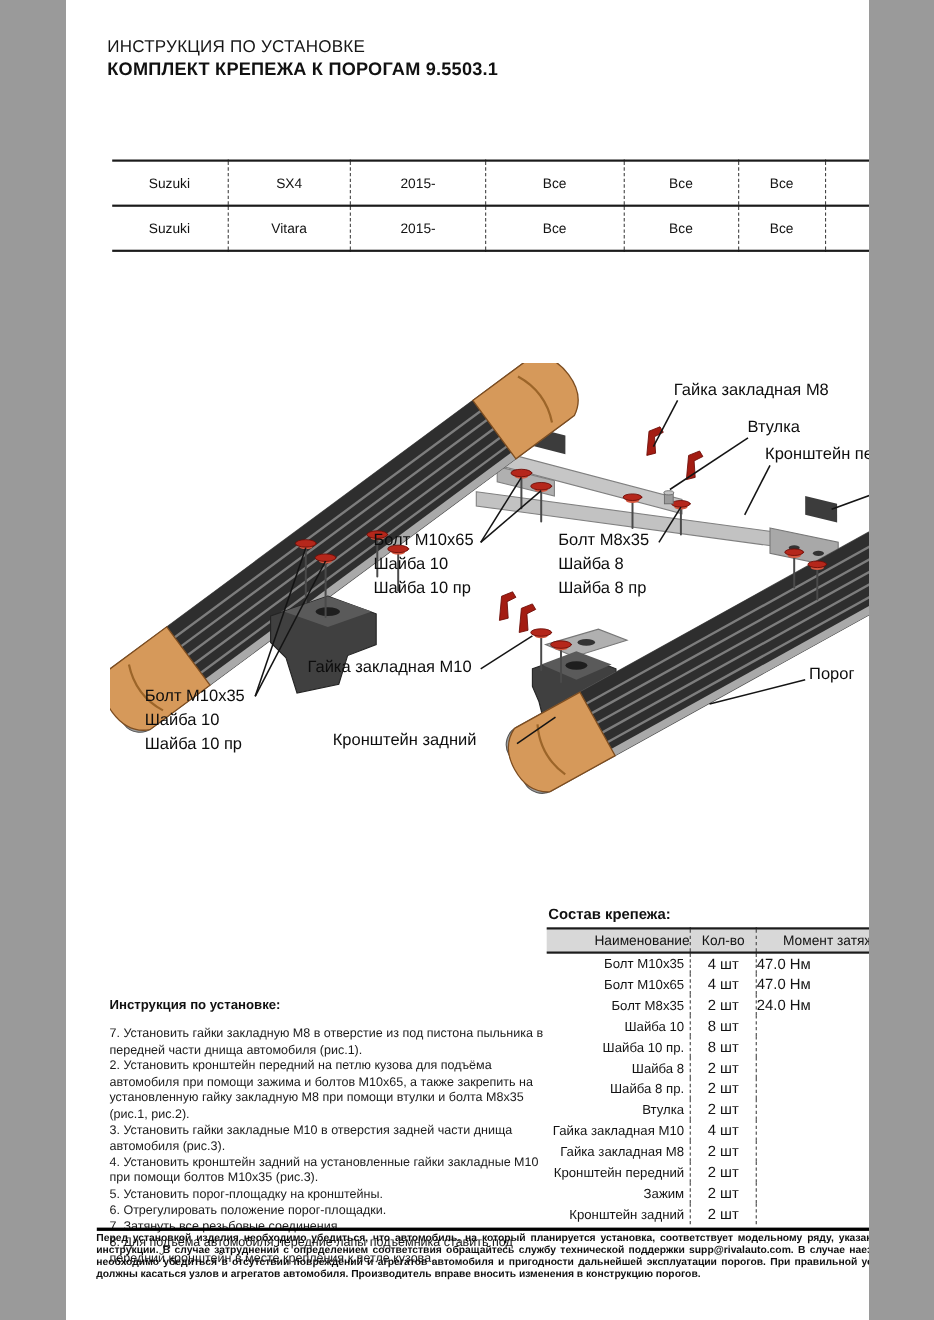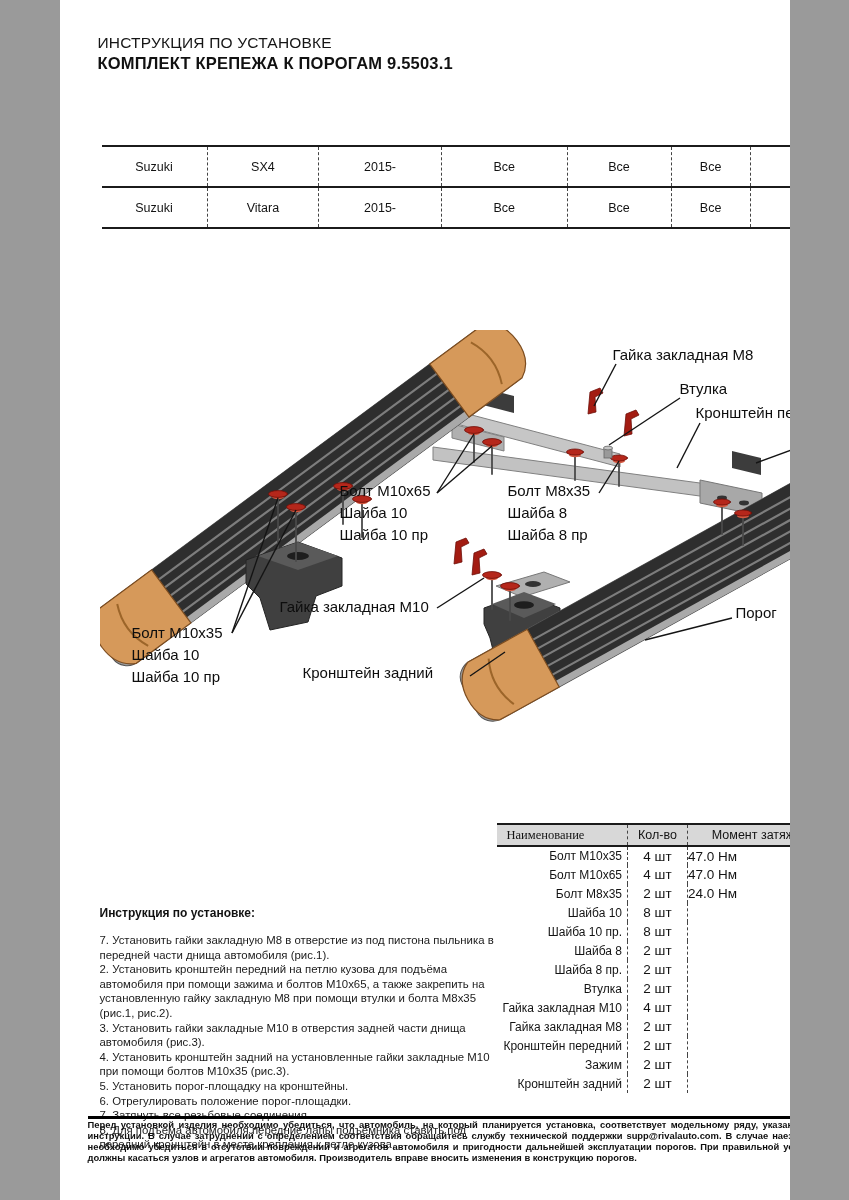--- a/index.html
+++ b/index.html
@@ -28,21 +28,21 @@
   .diagram svg { position:absolute; left:0; top:0; }
   .dlabel { position:absolute; font-size:15px; line-height:18px; white-space:nowrap; color:#0d0d0d; }
   .dlabel.multi div { line-height:22px; }
 
   
   .parts { position:absolute; left:437px; top:823px; width:334px; }
   .parts-title { font-size:13.5px; font-weight:bold; margin-bottom:5px; padding-left:2px; color:#111; }
   table.ptable { border-collapse:collapse; width:334px; table-layout:fixed; }
   .ptable thead tr { background:#d8d8d8; border-top:2px solid #1b1b1b; border-bottom:2px solid #1b1b1b; }
   .ptable th { font-weight:normal; font-size:12.5px; height:22px; color:#131313; }
-  .ptable th.h-name { text-align:left; padding-left:10px;font-family:Liberation Serif, serif; }
+  .ptable th.h-name { text-align:right; padding-left:10px; }
   .ptable td { height:19px; padding:0; color:#131313; }
   .ptable .c-name { text-align:right; padding-right:5px; font-size:12px; }
   .ptable .c-qty  { text-align:center; font-size:13.5px; }
   .ptable .c-tq   { font-size:13.5px; }
   .ptable .v-dash { border-right:1.5px dashed #444; }
 
   
   .instructions { position:absolute; left:40px; top:906px; width:398px; }
   .instr-title { font-size:12px; font-weight:bold; margin-bottom:13px; color:#111; }
   .instr-step  { font-size:11.4px; line-height:1.28; color:#1a1a1a; }
@@ -266,20 +266,21 @@
       <div>Болт М10х35</div>
       <div>Шайба 10</div>
       <div>Шайба 10 пр</div>
     </div>
     <div class="dlabel" style="left:180px; top:268px;">Гайка закладная М10</div>
     <div class="dlabel" style="left:203px; top:334px;">Кронштейн задний</div>
     <div class="dlabel" style="left:636px; top:274px;">Порог</div>
   </div>
 
   <div class="parts">
+    <div class="parts-title">Состав крепежа:</div>
     <table class="ptable">
       <colgroup>
           <col style="width:131px">
           <col style="width:60px">
           <col style="width:143px">
         </colgroup>
       <thead>
         <tr>
           <th class="h-name v-dash">Наименование</th>
           <th class="v-dash">Кол-во</th>

